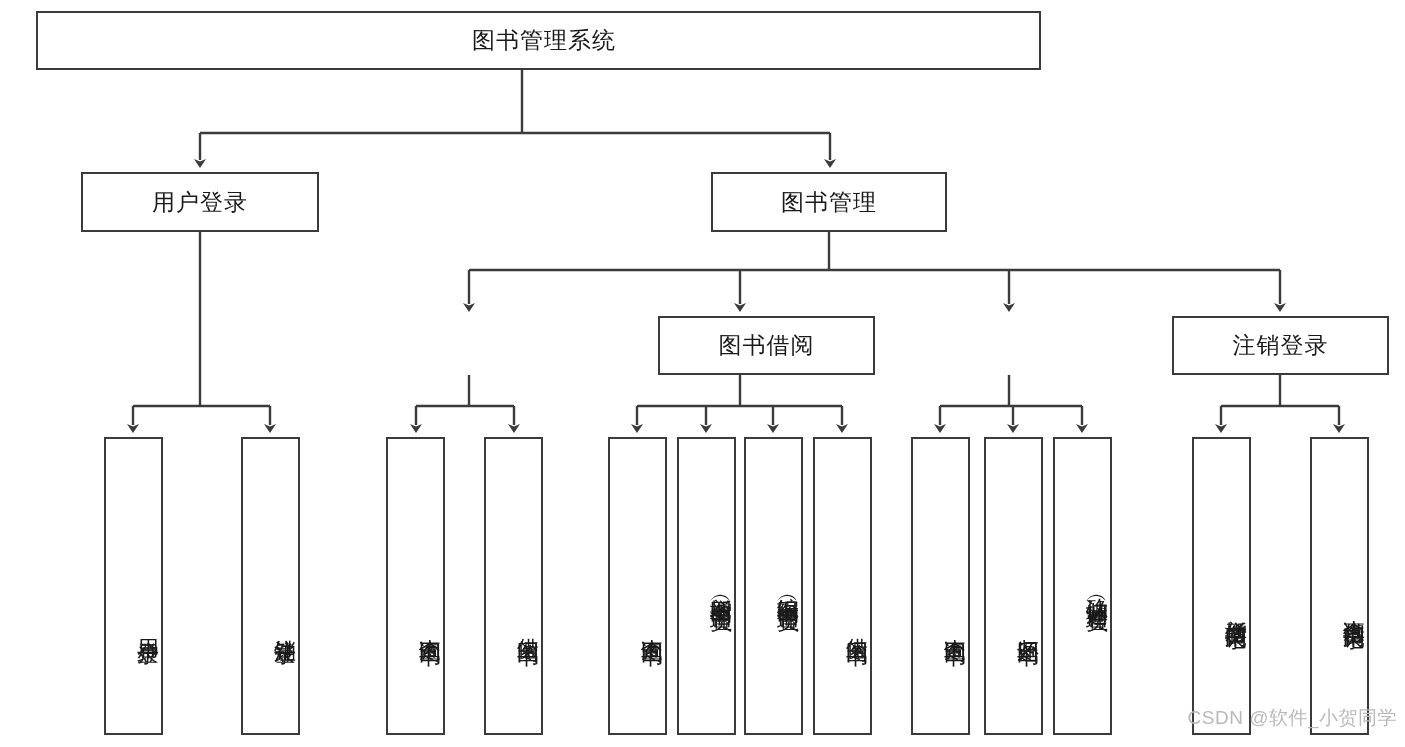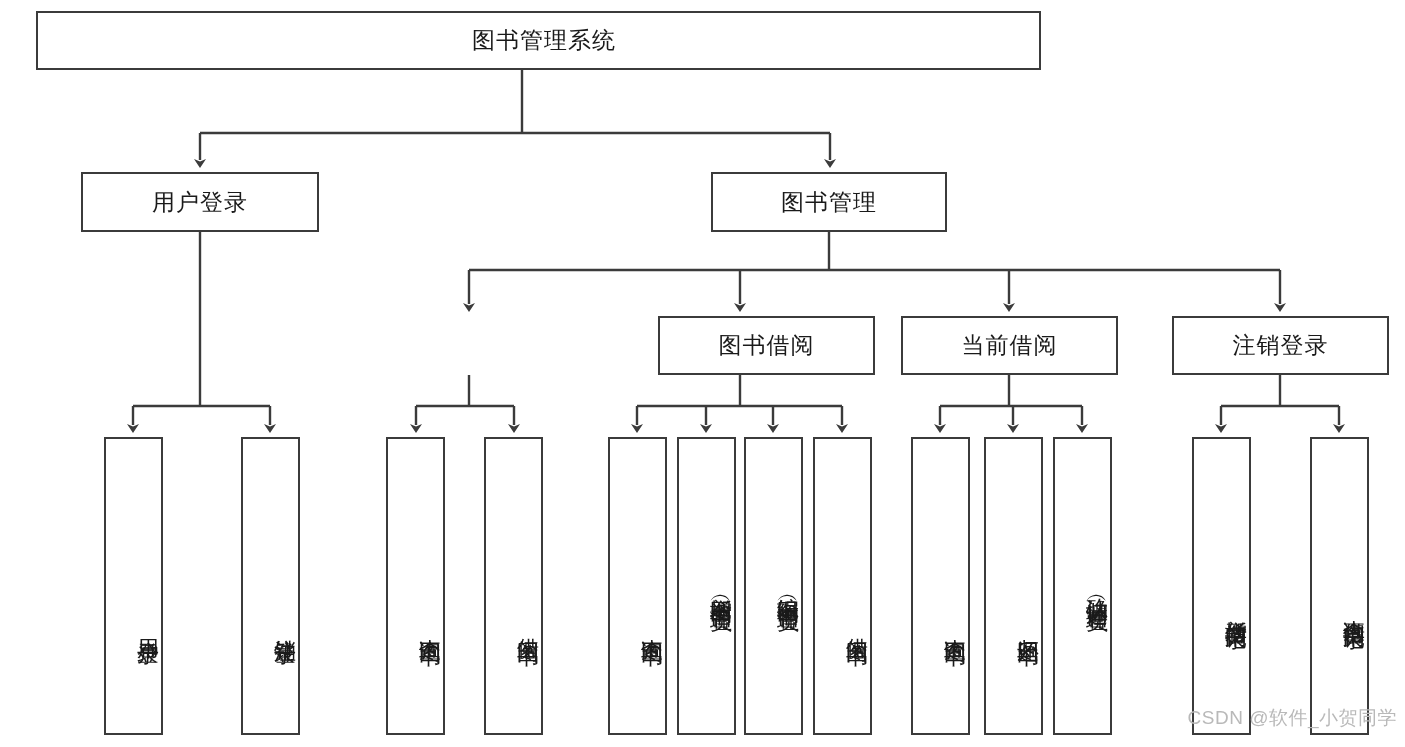--- a/index.html
+++ b/index.html
@@ -135,23 +135,20 @@
 
   <div class="node horiz" style="left:711px; top:172px; width:236px; height:60px;text-align:center;">
     <span>图书管理</span>
   </div>
 
 
   <div class="node horiz" style="left:632px; top:316px; width:217px; height:59px;margin-left:26px;">
     <span>图书借阅</span>
   </div>
 
-  <div class="node horiz" style="left:901px; top:316px; width:217px; height:59px;">
-    <span>当前借阅</span>
-  </div>
 
   <div class="node horiz" style="left:1172px; top:316px; width:217px; height:59px;">
     <span>注销登录</span>
   </div>
 
   <div class="node vert" style="left:104px; top:437px; width:59px; height:298px; padding-top:78px;">
     <span class="vtext">用户登录</span>
   </div>
 
   <div class="node vert" style="left:241px; top:437px; width:59px; height:298px; padding-top:78px;">

